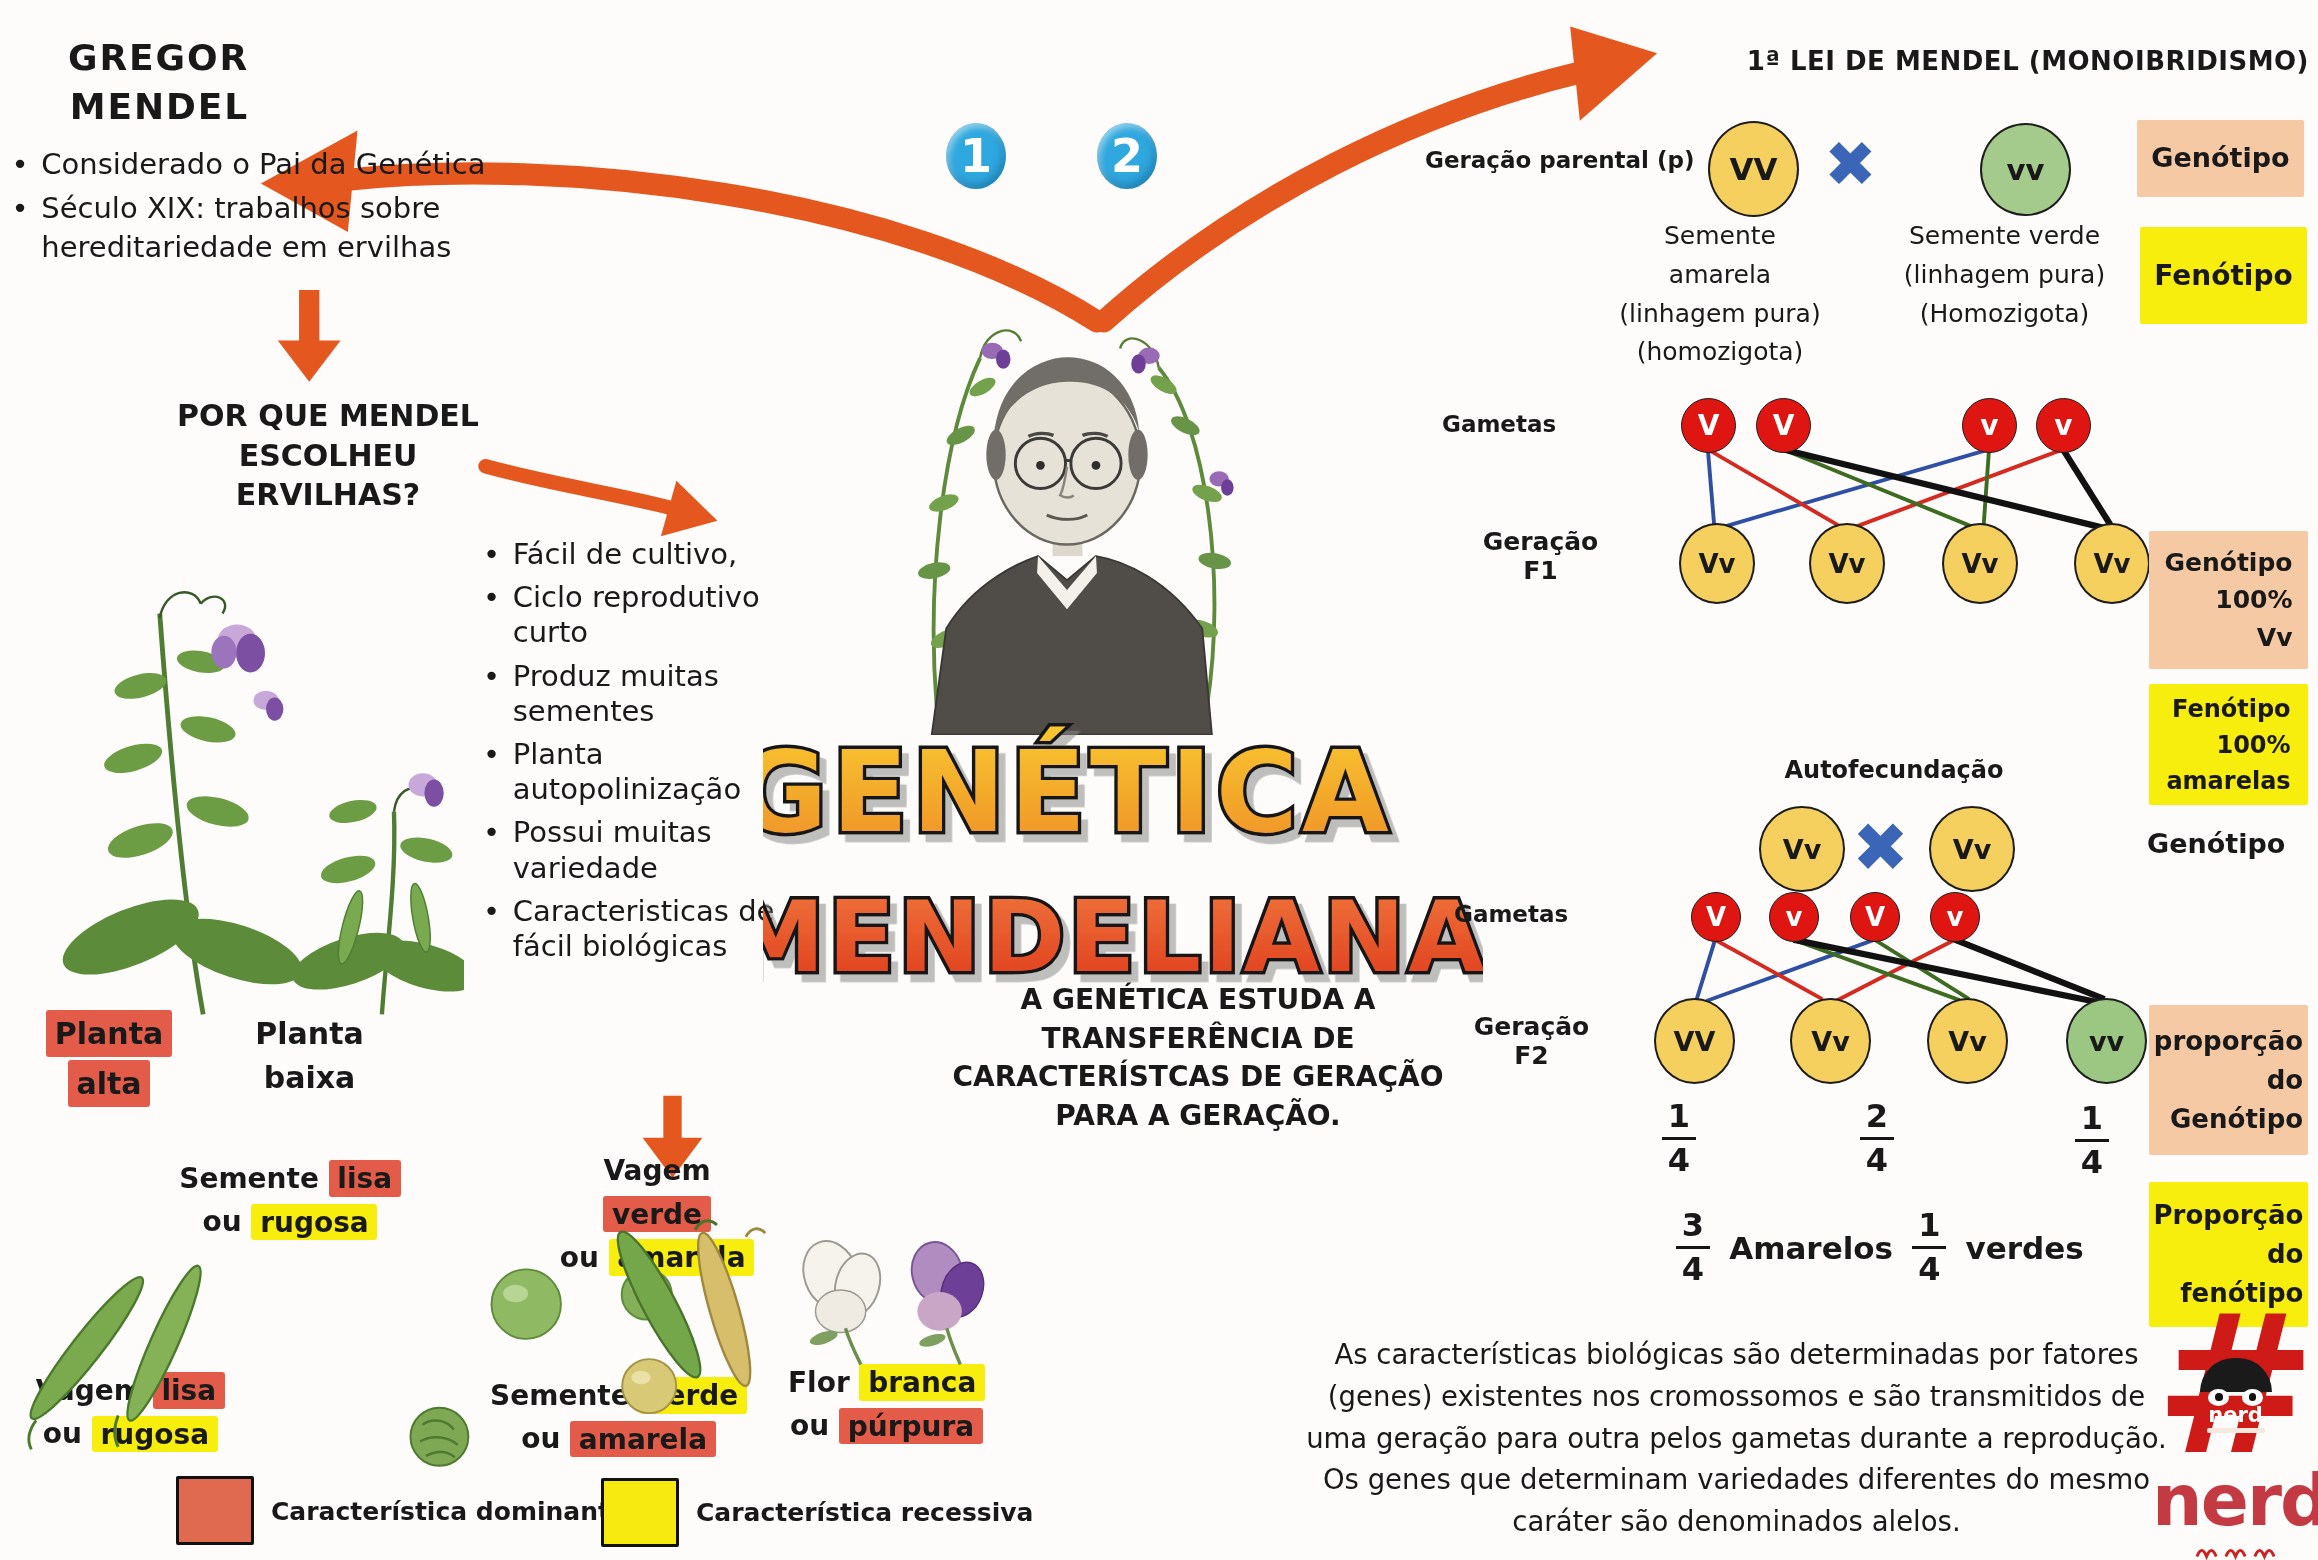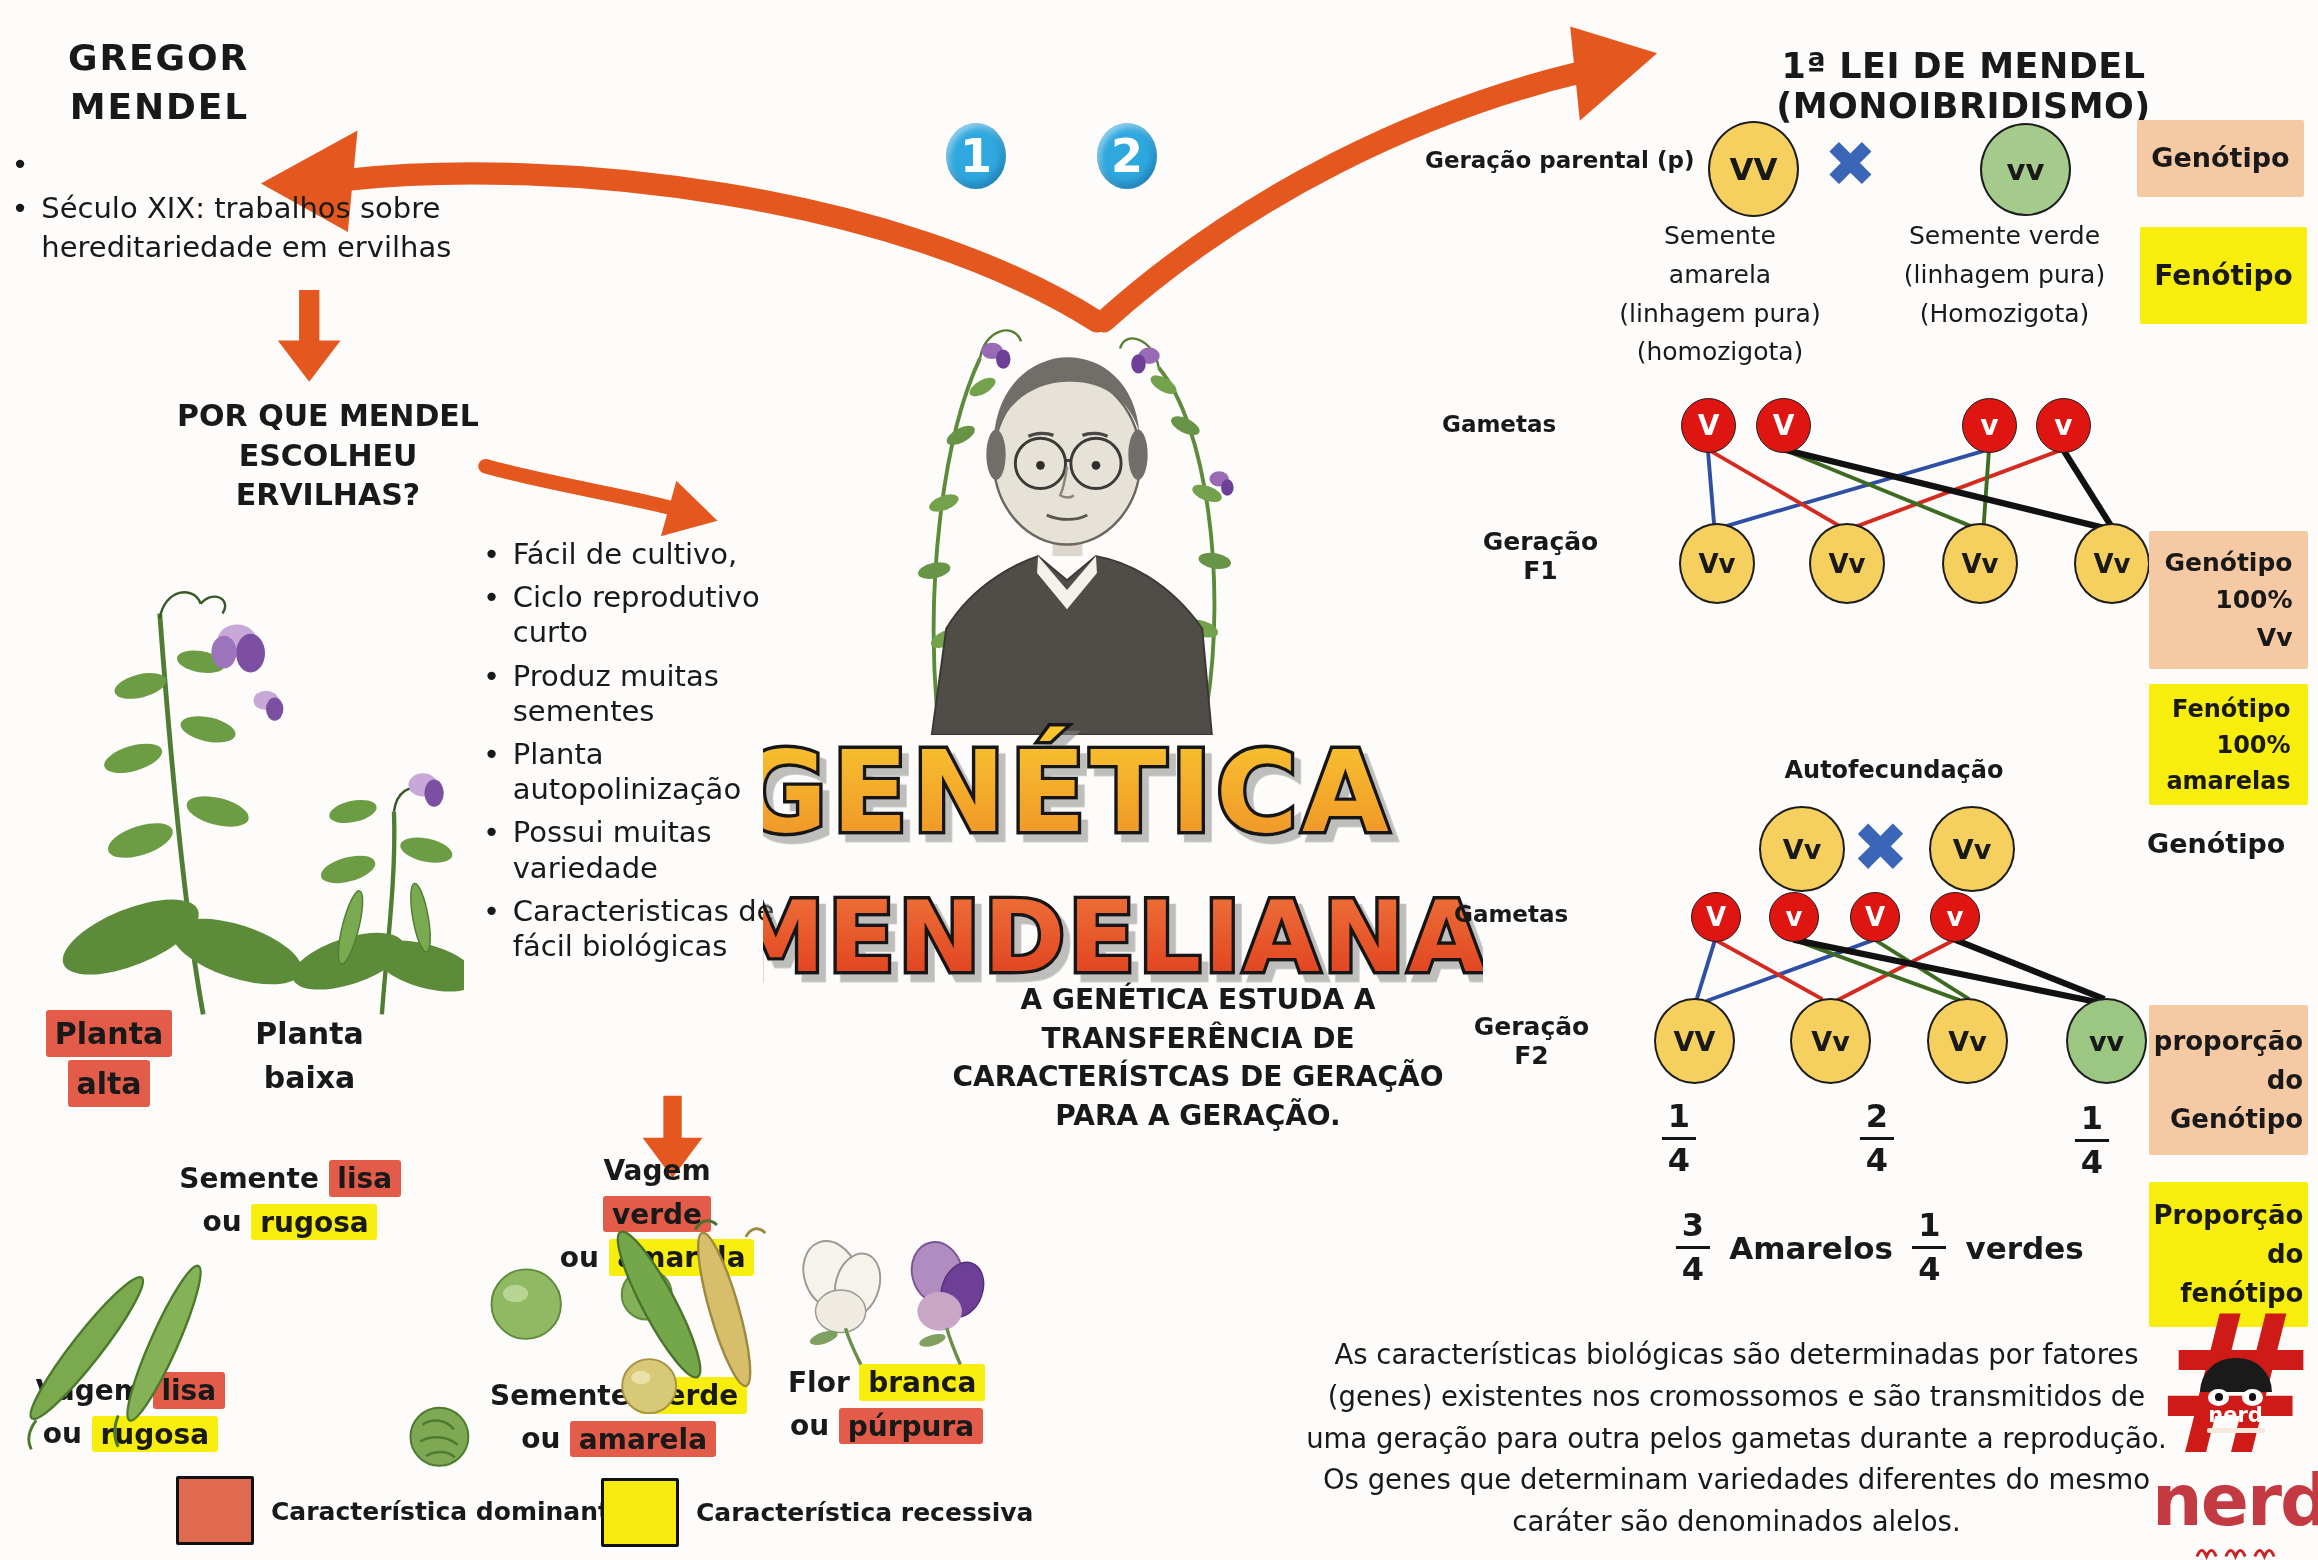--- a/index.html
+++ b/index.html
@@ -22,21 +22,21 @@
   .subtitle{font-size:28px;font-weight:bold;line-height:1.38;}
   .para{font-size:27.5px;line-height:1.52;font-weight:500;margin-left:17px;}
   
   .hl{padding:1.9px 8.7px;border-radius:2.9px;}
   .hl.red{background:#E25C49;}
   .hl.yel{background:#F8EE0E;}
   .trait{font-size:28px;font-weight:600;line-height:1.55;}
   .plantlbl{font-size:30px;font-weight:600;line-height:1.45;}
   .plantlbl span{display:inline-block;margin-bottom:2.9px;}
   
-  .rheader{font-size:35px;font-weight:bold;letter-spacing:0.5px;}
+  .rheader{font-size:26px;font-weight:bold;letter-spacing:0.5px;text-align:right;}
   .rlabel{font-size:23px;font-weight:600;}
   .caption{font-size:25px;font-weight:500;line-height:1.55;}
   .box{display:flex;align-items:center;justify-content:center;text-align:center;
        font-weight:600;border-radius:1.9px;line-height:1.5;}
   .box.salmon{background:#F5C9A3;}
   .box.yellow{background:#F8EE0E;}
   .circle{display:flex;align-items:center;justify-content:center;border:2.4px solid #1d1d1d;
           border-radius:50%;font-weight:600;}
   .circle.yellow{background:#F6D05E;}
   .circle.green{background:#A5CB8C;}
@@ -111,20 +111,21 @@
     <line x1="3712" y1="1945" x2="4340" y2="2074" stroke="#111111" stroke-width="13"></line>
     <line x1="4046" y1="1945" x2="4356" y2="2068" stroke="#111111" stroke-width="13"></line>
   </svg>
 
   <div class="abs heading pre" style="left:68px;top:34px;">GREGOR
 MENDEL</div>
 
   <div class="abs bullets" style="left:11.6px;top:145px;width:628px;">
     <div class="row">
       <span class="dot">•</span>
+      <span>Considerado o Pai da Genética</span>
     </div>
     <div class="row">
       <span class="dot">•</span>
       <span>Século XIX: trabalhos sobre hereditariedade em ervilhas</span>
     </div>
   </div>
 
   <div class="abs question pre ctr" style="left:135px;top:396px;width:386px;">POR QUE MENDEL
 ESCOLHEU
 ERVILHAS?</div>

